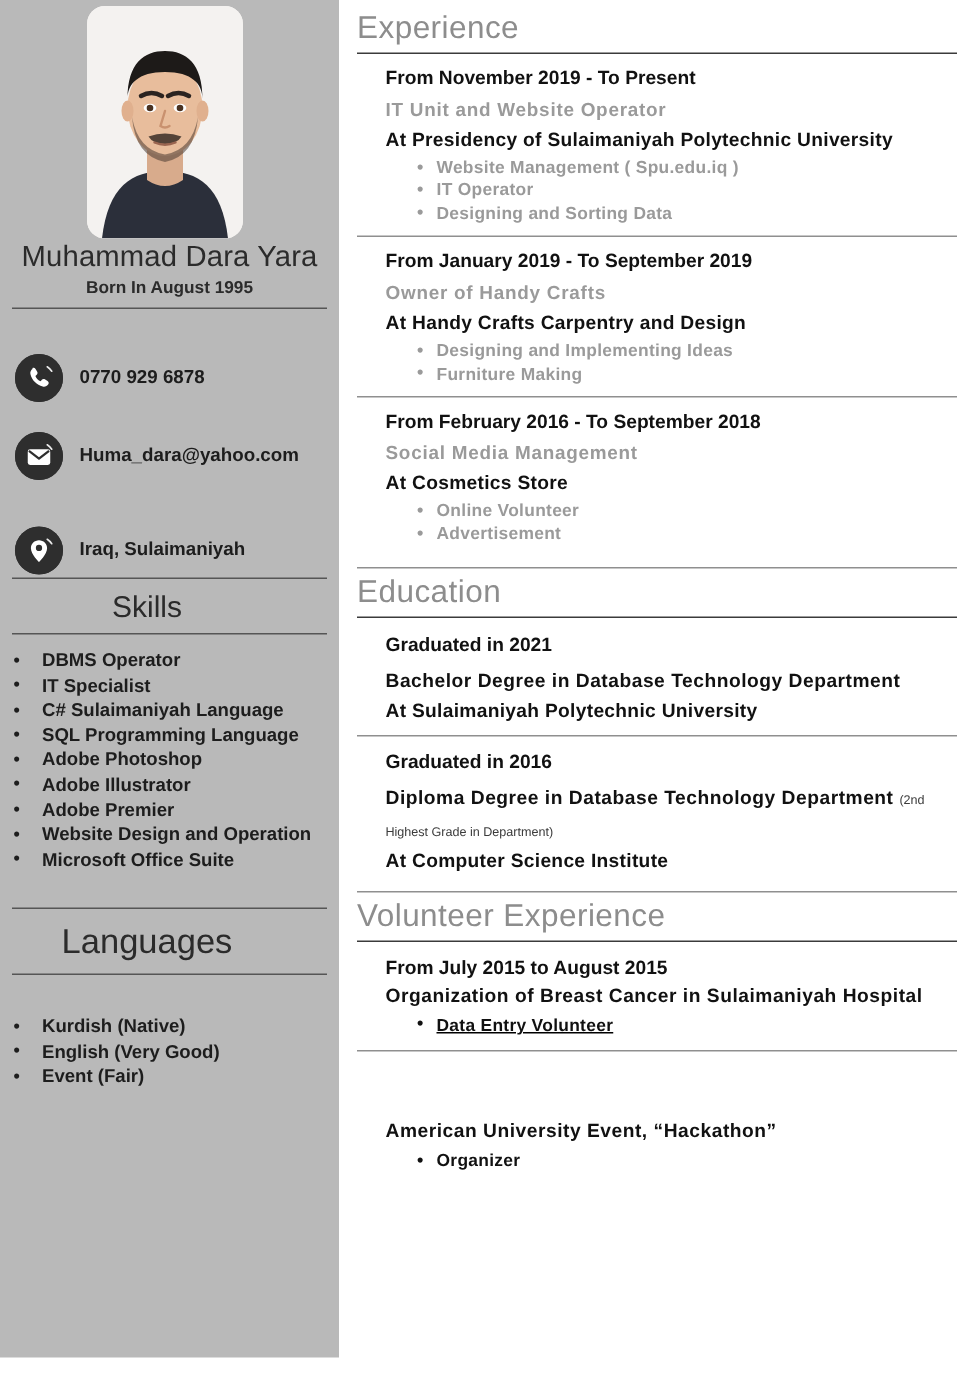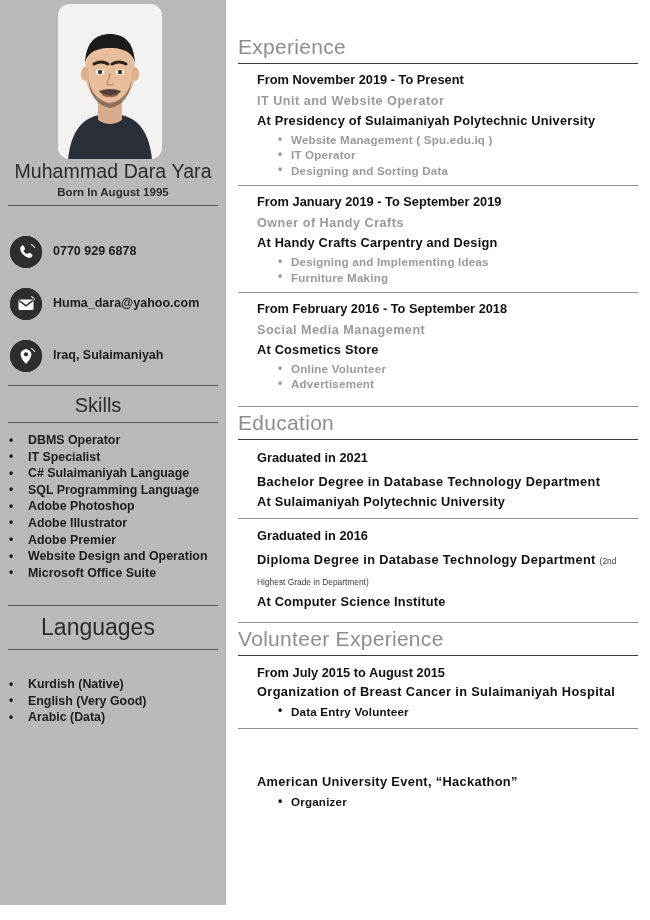--- a/index.html
+++ b/index.html
@@ -286,21 +286,21 @@
         <svg width="32" height="32" viewBox="0 0 32 32">
           <circle cx="16" cy="16" r="16" fill="#2e2e2e"></circle>
           <rect x="8.5" y="11.5" width="15" height="10.5" rx="1.6" fill="#ffffff"></rect>
           <path d="M9.3 12.6 L16 17.8 L22.7 12.6" stroke="#2e2e2e" stroke-width="1.5" fill="none" stroke-linejoin="round"></path>
           <path d="M21.5 8.5a10 10 0 0 1 3 3" stroke="#ffffff" stroke-width="1.1" fill="none" stroke-linecap="round" opacity="0.9"></path>
         </svg>
       </span>
       <span class="ctext">Huma_dara@yahoo.com</span>
     </div>
 
-    <div class="contact-row" style="top:340px;">
+    <div class="contact-row" style="top:351px;">
       <span class="cicon">
         <svg width="32" height="32" viewBox="0 0 32 32">
           <circle cx="16" cy="16" r="16" fill="#2e2e2e"></circle>
           <path d="M16 9.2c-3 0-5.4 2.4-5.4 5.3 0 4 5.4 9.3 5.4 9.3s5.4-5.3 5.4-9.3c0-2.9-2.4-5.3-5.4-5.3z" fill="#ffffff"></path>
           <circle cx="16" cy="14.3" r="2.1" fill="#2e2e2e"></circle>
           <path d="M21.5 8.5a10 10 0 0 1 3 3" stroke="#ffffff" stroke-width="1.1" fill="none" stroke-linecap="round" opacity="0.9"></path>
         </svg>
       </span>
       <span class="ctext">Iraq, Sulaimaniyah</span>
     </div>
@@ -321,27 +321,27 @@
       <li>Microsoft Office Suite</li>
     </ul>
 
     <div class="side-rule" style="top:605px;"></div>
     <div class="side-head langs" style="top:614px;">Languages</div>
     <div class="side-rule" style="top:649px;"></div>
 
     <ul class="side-list" style="top:676px;">
       <li>Kurdish (Native)</li>
       <li>English (Very Good)</li>
-      <li>Arabic (Data)</li>
+      <li>Event (Fair)</li>
     </ul>
   </div>
 
   <div class="main">
 
-    <div style="padding-top:36px;">
+    <div style="padding-top:8px;">
       <div class="sec-head">Experience</div>
       <div class="rule-dark"></div>
 
       <div class="entry" style="padding-top:7px;">
         <div class="e-date">From November 2019 - To Present</div>
         <div class="e-role" style="padding-top:5px;">IT Unit and Website Operator</div>
         <div class="e-org" style="padding-top:2px;">At Presidency of Sulaimaniyah Polytechnic University</div>
         <ul class="e-list" style="padding-top:3px;">
           <li>Website Management ( Spu.edu.iq )</li>
           <li>IT Operator</li>
@@ -395,21 +395,21 @@
     </div>
 
     <div style="padding-top:12px;">
       <div class="rule-light"></div>
       <div class="sec-head" style="padding-top:5px;">Volunteer Experience</div>
       <div class="rule-dark"></div>
 
       <div class="entry" style="padding-top:8px;">
         <div class="e-date">From July 2015 to August 2015</div>
         <div class="vol-title" style="padding-top:2px;">Organization of Breast Cancer in Sulaimaniyah Hospital</div>
-        <ul class="e-list dark" style="padding-top:3px;">
+        <ul class="e-list dark" style="padding-top:3px;text-decoration:underline;">
           <li>Data Entry Volunteer</li>
         </ul>
       </div>
 
       <div class="rule-light" style="margin-top:9px;"></div>
 
       <div class="entry" style="padding-top:9px;">
         <div class="vol-title" style="padding-top:3px;margin-top:32px;">American University Event, “Hackathon”</div>
         <ul class="e-list dark" style="padding-top:3px;">
           <li>Organizer</li>

